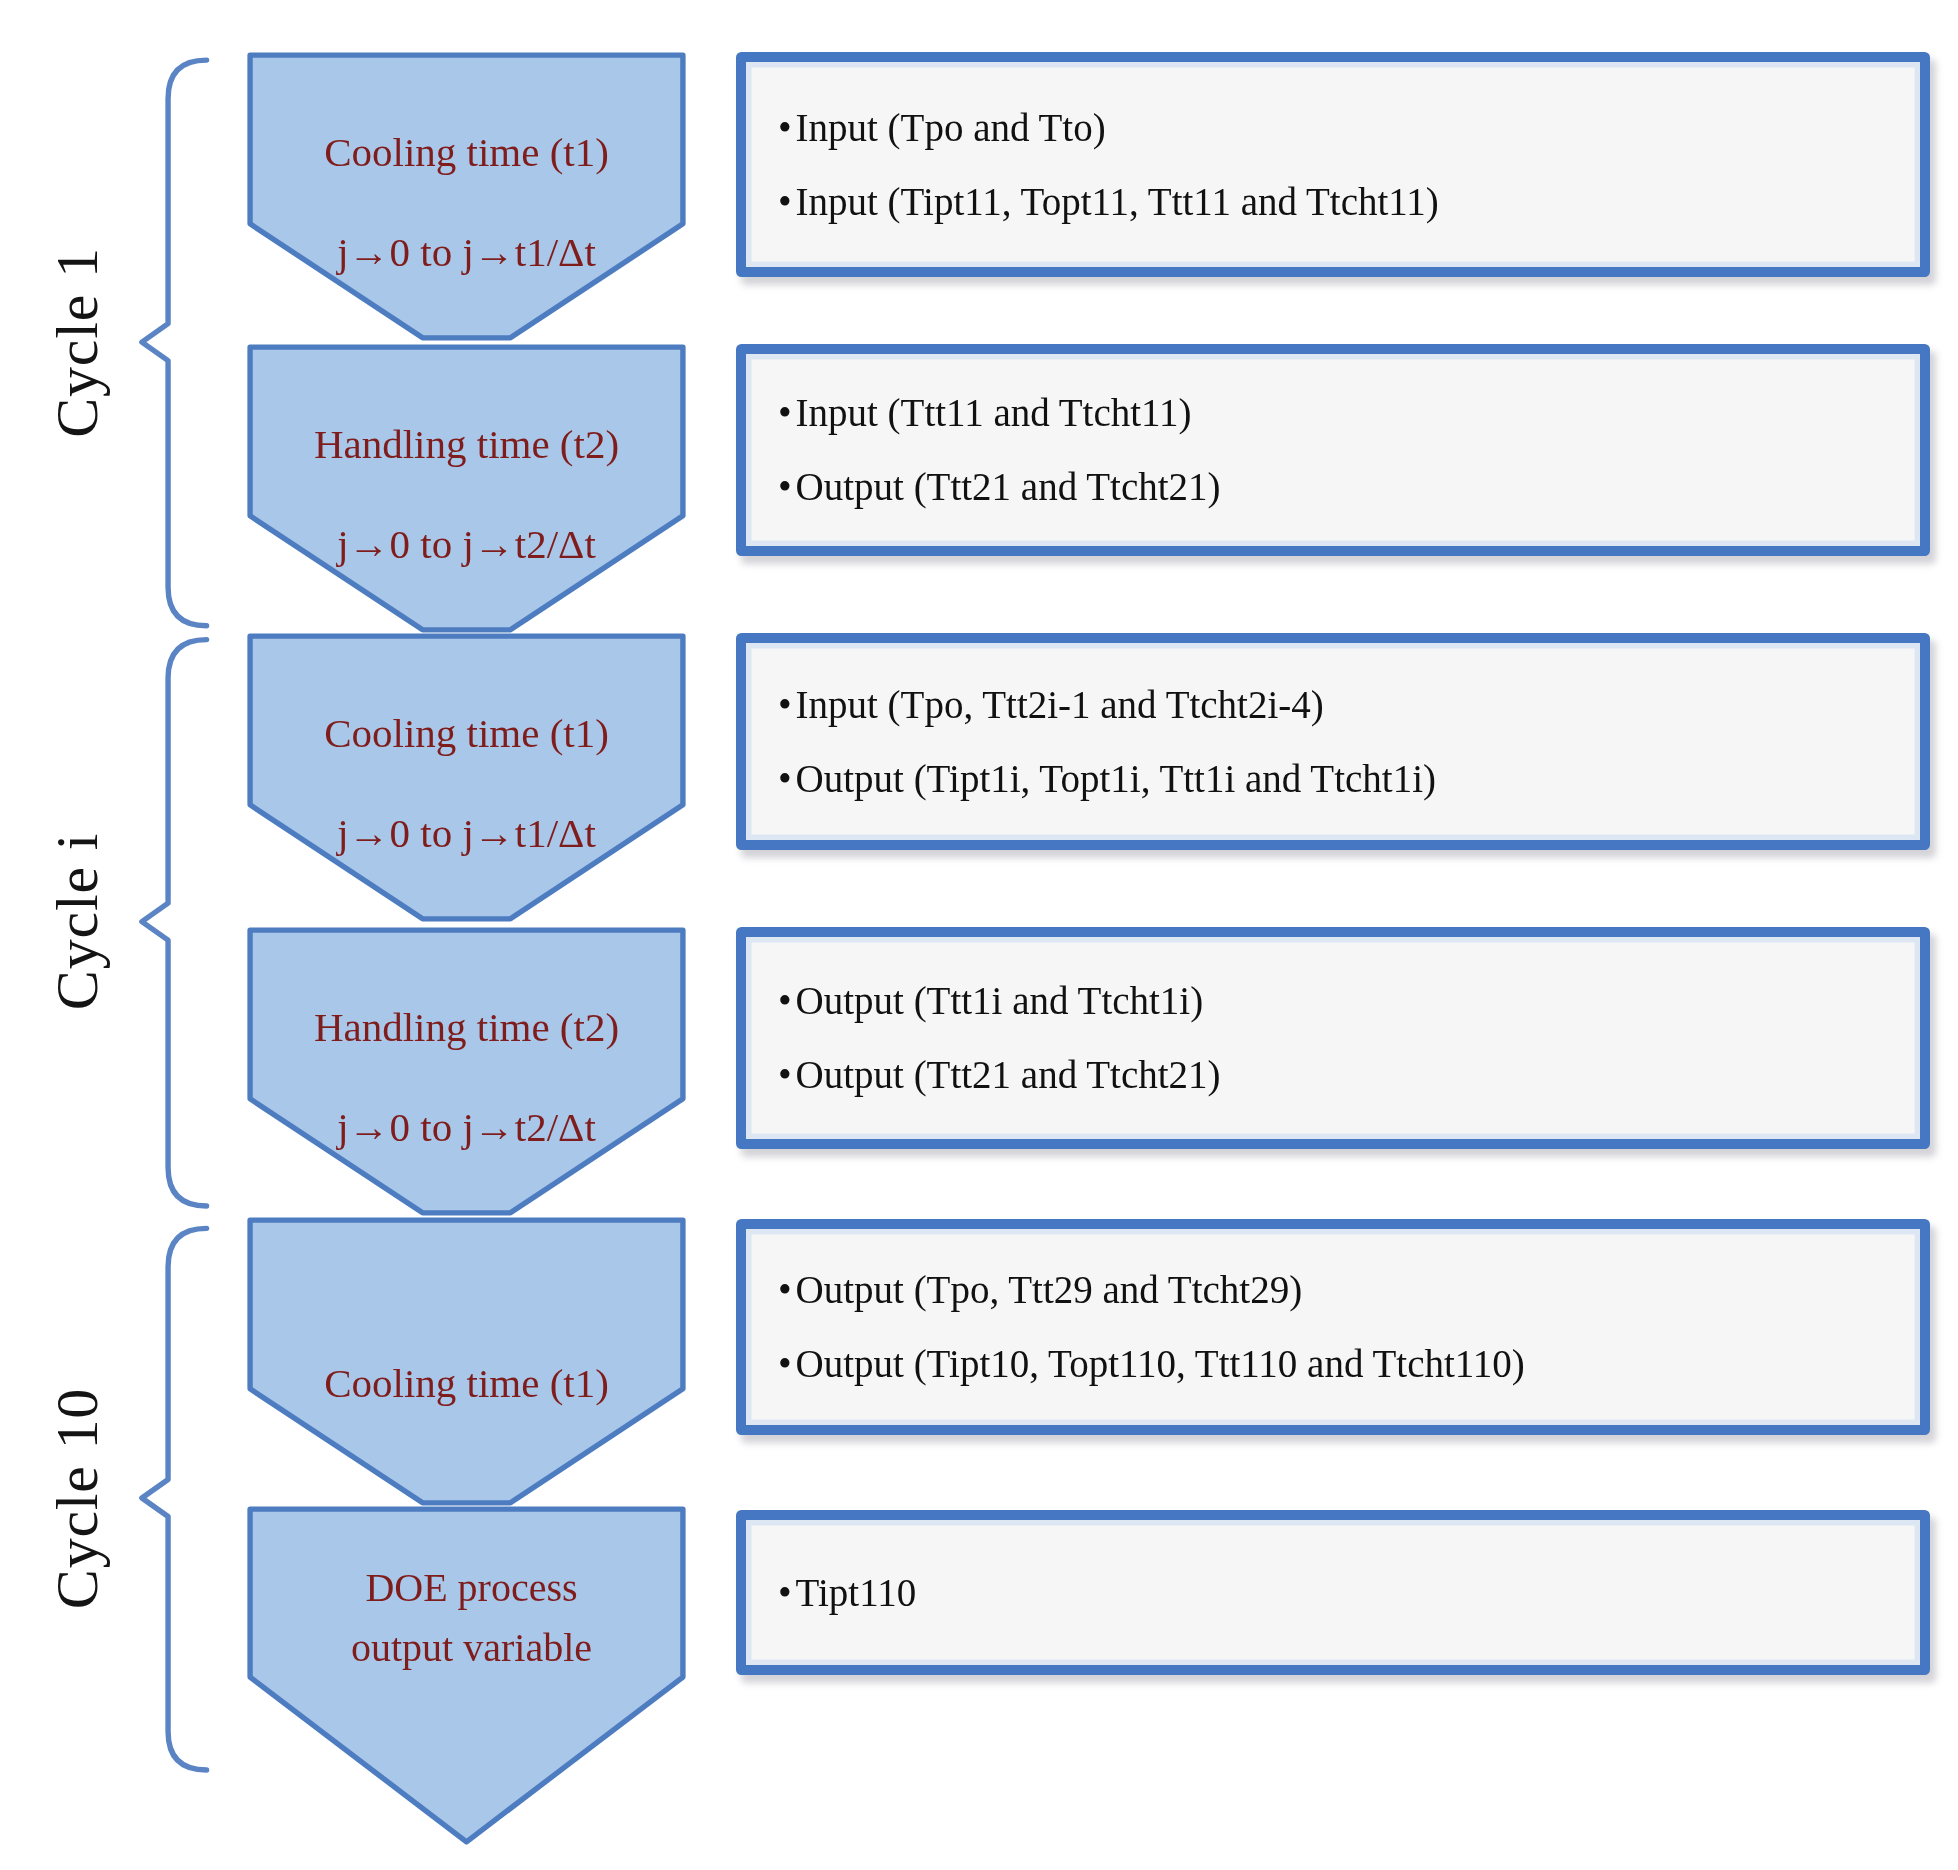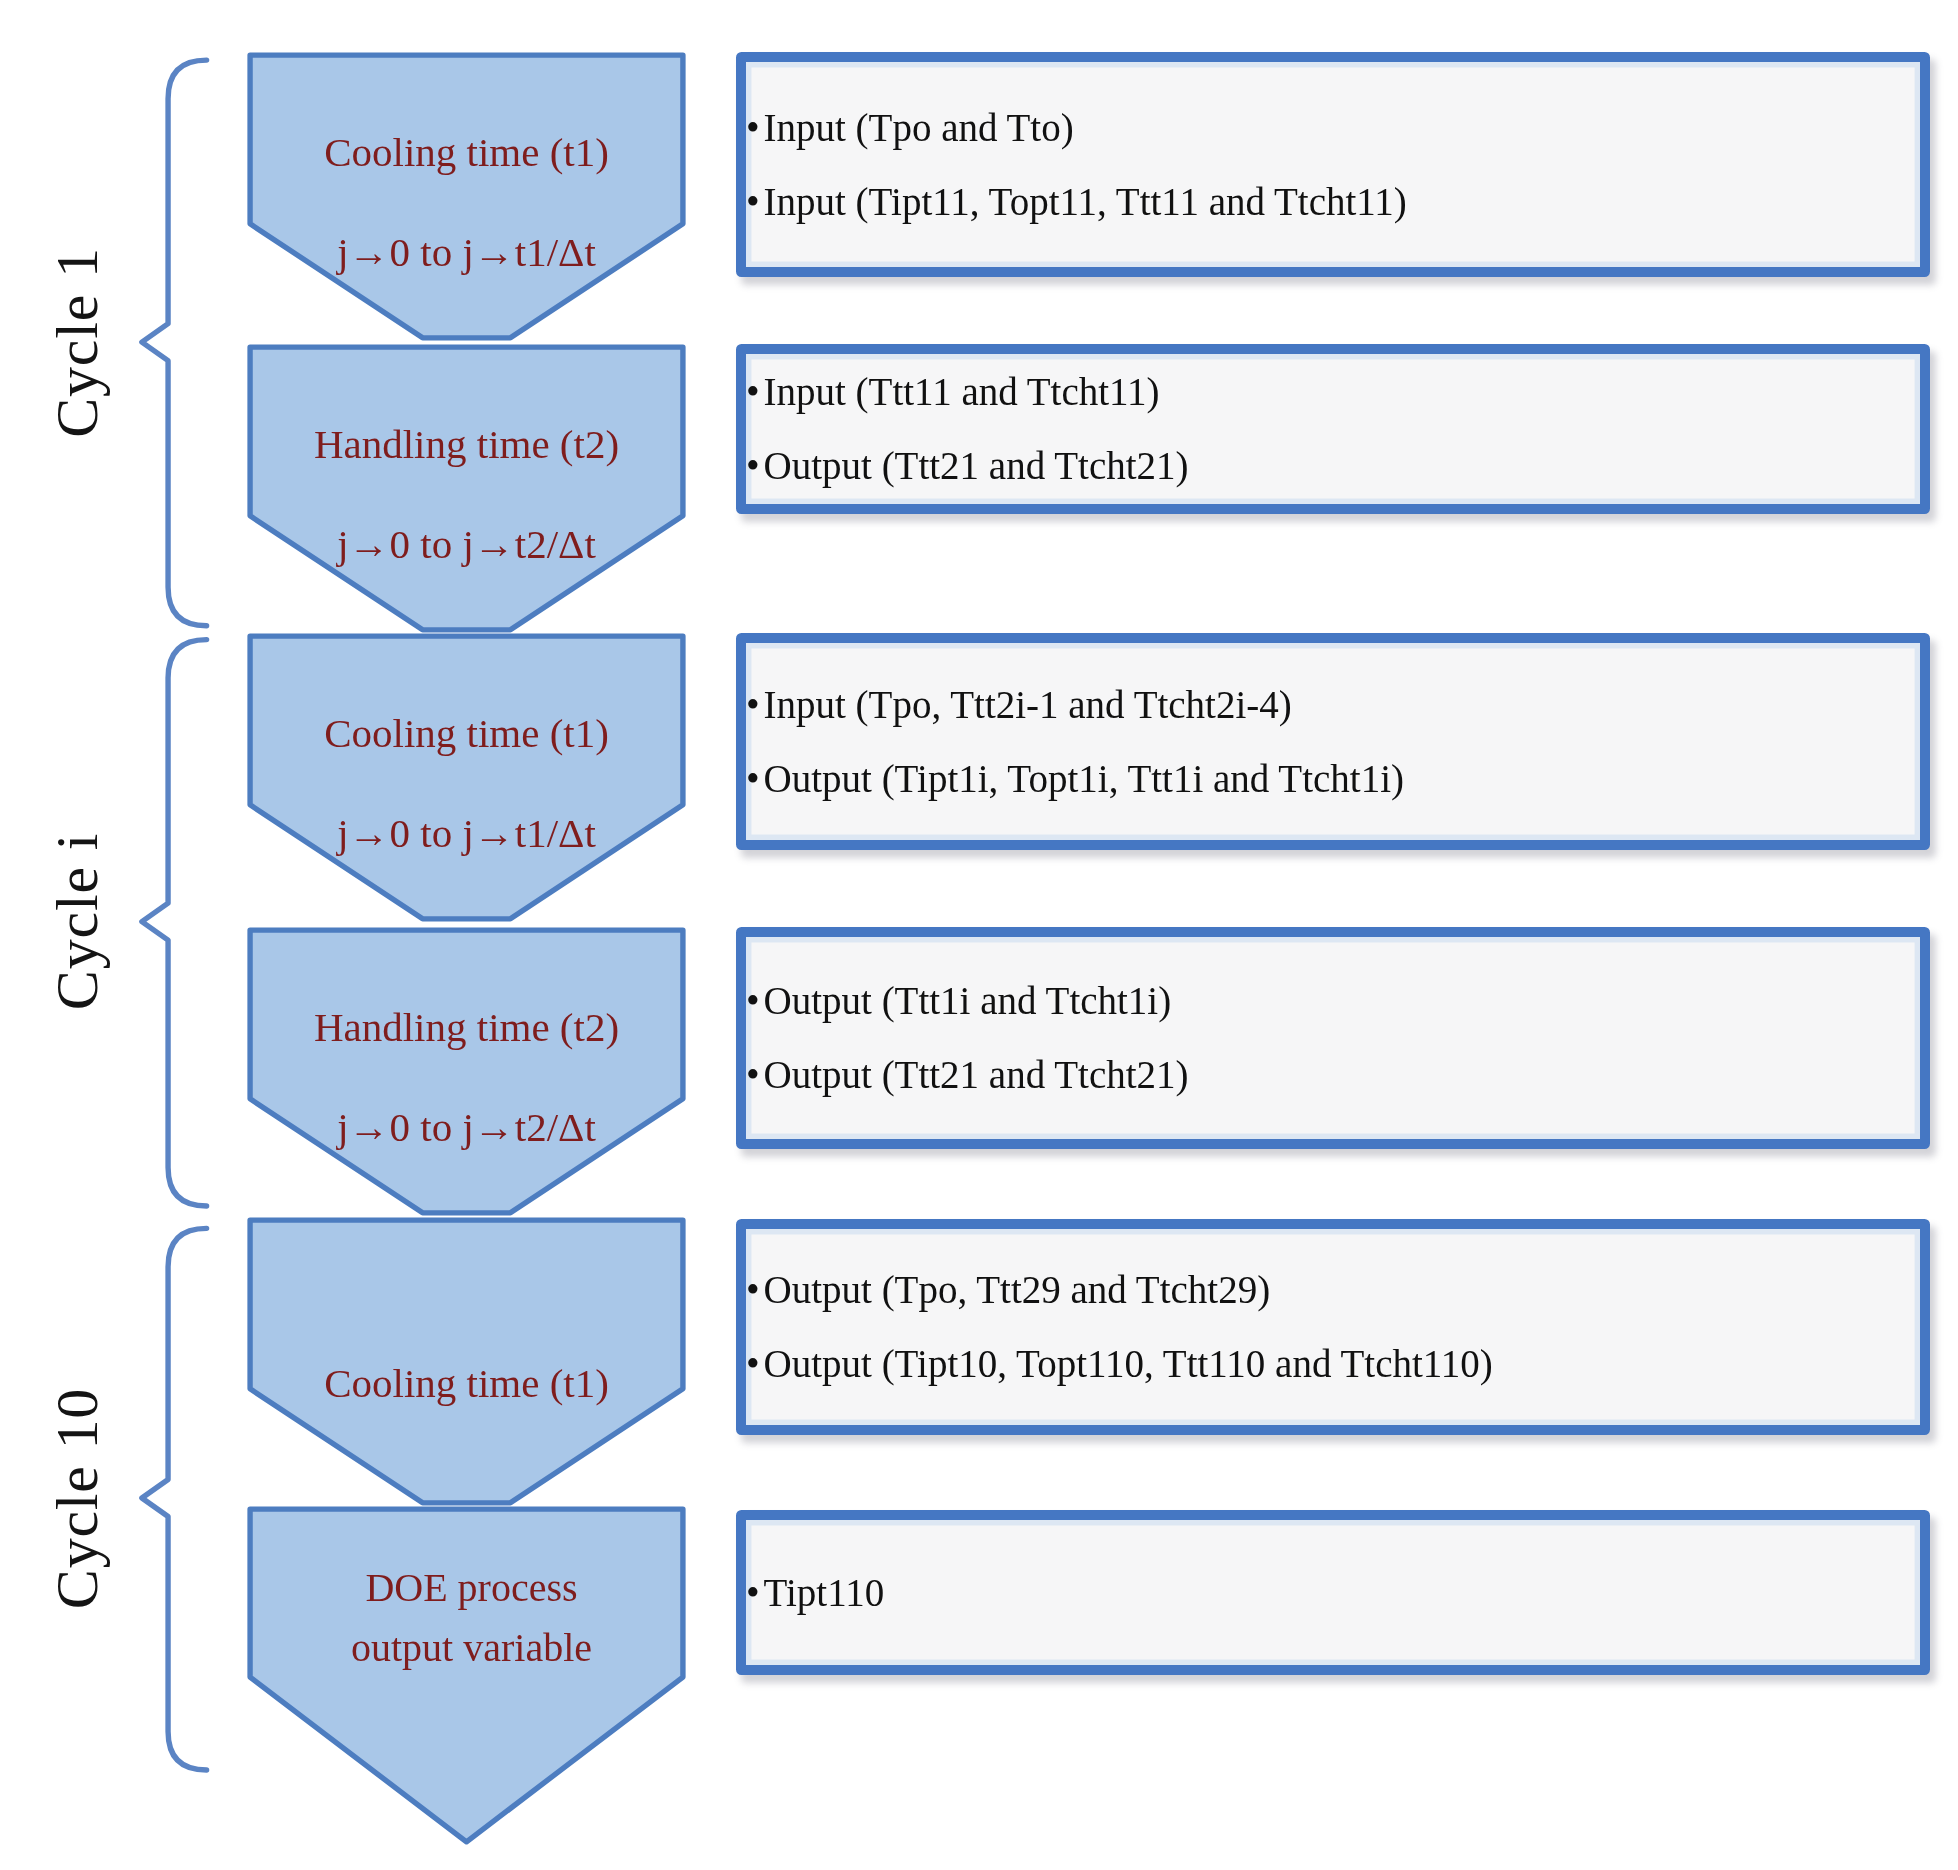--- a/index.html
+++ b/index.html
@@ -35,20 +35,21 @@
   .pent-text.doe{top:0;height:66%;justify-content:center;line-height:1.5;font-size:40px;padding-left:10px;}
   
   .rbox{
     position:absolute;left:736px;width:1194px;
     box-sizing:border-box;
     border:10px solid #4577c3;
     border-radius:5.4px;
     background:#f6f6f7;
     box-shadow:inset 0 0 0 5.4px #dde7f3, 5.4px 7.7px 7px rgba(110,110,125,0.30);
     display:flex;flex-direction:column;justify-content:center;
+    padding-left:32px;
   }
   .rbox ul{list-style:none;margin:0;padding:0;}
   .rbox li{
     font-size:39px;color:#111111;line-height:74px;white-space:nowrap;
   }
   .rbox li::before{content:"\2022";margin-right:3.9px;}
 </style>
 </head>
 <body>
 
@@ -84,21 +85,21 @@
 
   <div class="pent" style="top:344px;height:289px;">
     <svg width="439" height="289" viewBox="0 0 570 375">
       <polygon points="4,4 566,4 566,223 342,371 228,371 4,223" fill="#a9c7e8" stroke="#4d7dc0" stroke-width="7" stroke-linejoin="round"></polygon>
     </svg>
     <div class="pent-text">
       <span>Handling time (t2)</span>
       <span>j→0 to j→t2/Δt</span>
     </div>
   </div>
-  <div class="rbox" style="top:344px;height:170px;">
+  <div class="rbox" style="top:344px;height:212px;">
     <ul>
       <li>Input (Ttt11 and Ttcht11)</li>
       <li>Output (Ttt21 and Ttcht21)</li>
     </ul>
   </div>
 
   <div class="pent" style="top:633px;height:289px;">
     <svg width="439" height="289" viewBox="0 0 570 375">
       <polygon points="4,4 566,4 566,223 342,371 228,371 4,223" fill="#a9c7e8" stroke="#4d7dc0" stroke-width="7" stroke-linejoin="round"></polygon>
     </svg>

